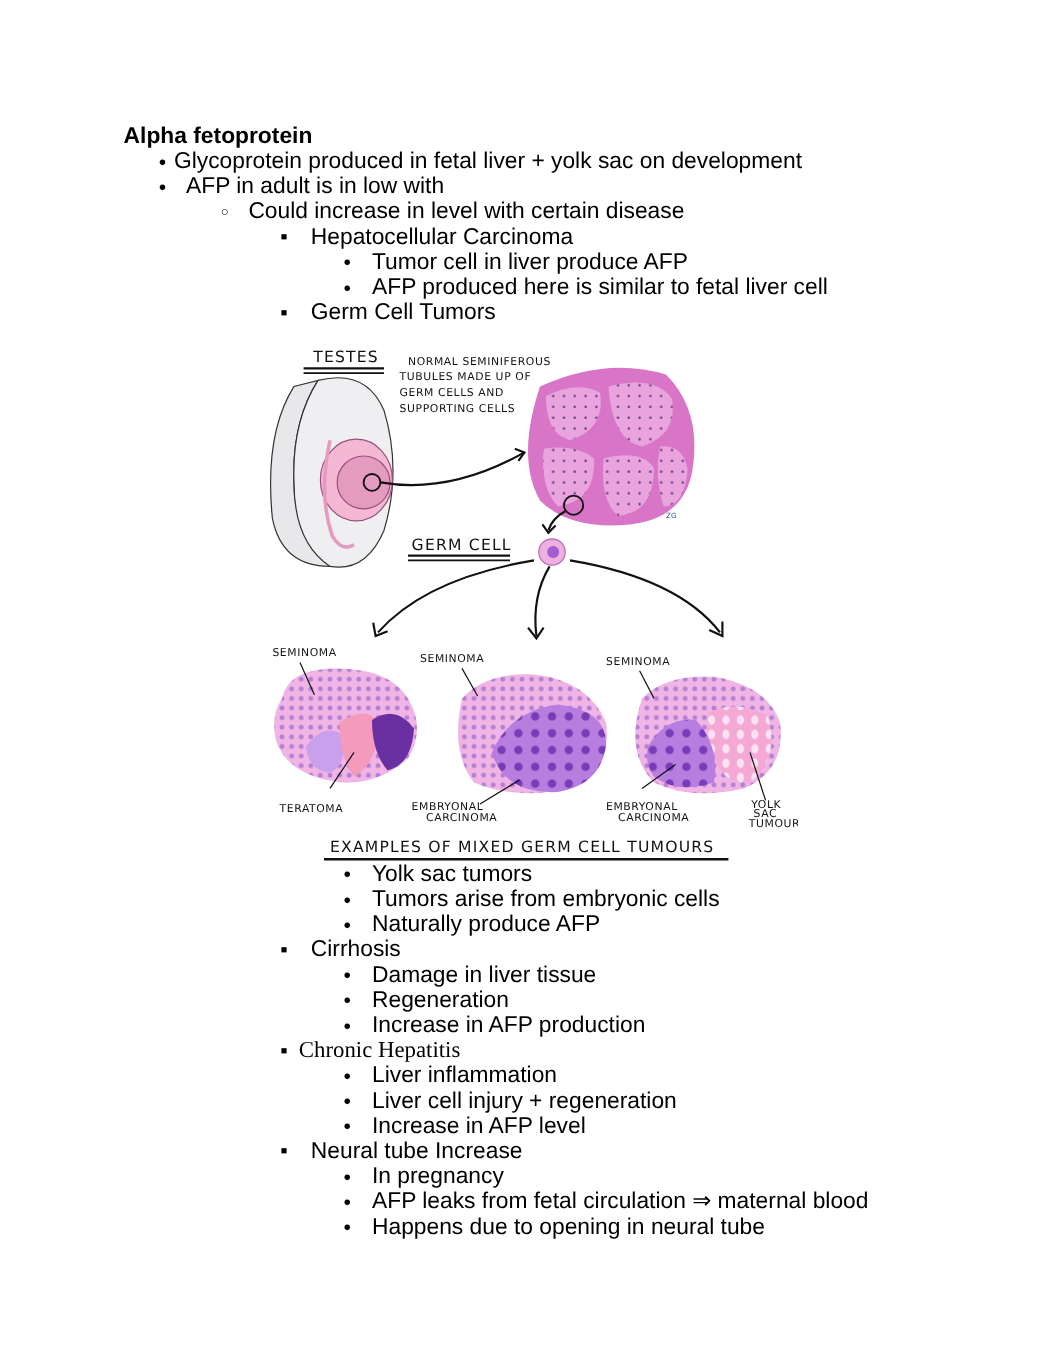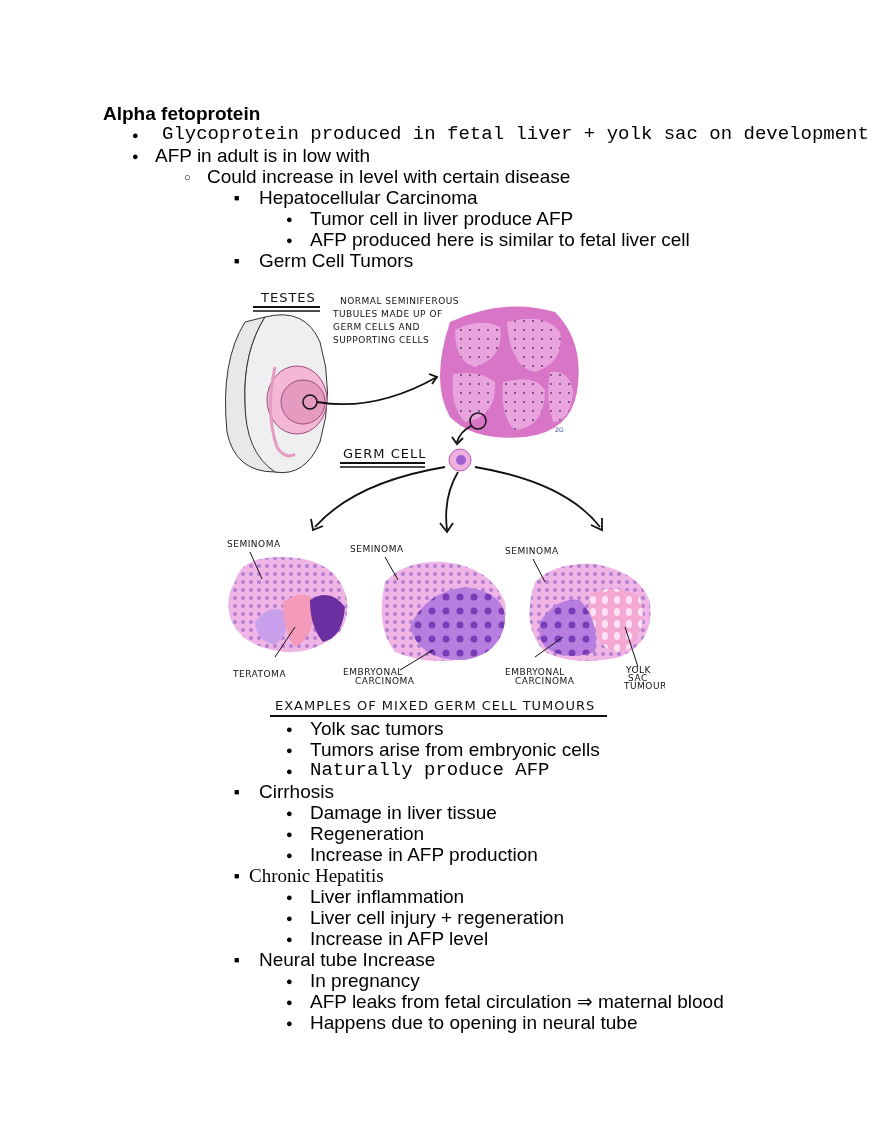--- a/index.html
+++ b/index.html
@@ -16,21 +16,21 @@
     .hand-big { font-family: "DejaVu Sans", sans-serif; font-size: 13px; letter-spacing: 1px; fill: #111; }
   </style>
 </head>
 <body>
 
 <div>
 
   <div class="line title" style="left:103px; top:103px;">Alpha fetoprotein</div>
 
   <span class="marker disc" style="left:132px; top:124px;"></span>
-  <div class="line" style="left:162px; top:124px;font-family:Liberation Mono, monospace;">Glycoprotein produced in fetal liver + yolk sac on development</div>
+  <div class="line" style="left:145px; top:124px;">Glycoprotein produced in fetal liver + yolk sac on development</div>
 
   <span class="marker disc" style="left:132px; top:145px;"></span>
   <div class="line" style="left:155px; top:145px;">AFP in adult is in low with</div>
 
   <span class="marker circ" style="left:184px; top:166px;"></span>
   <div class="line" style="left:207px; top:166px;">Could increase in level with certain disease</div>
 
   <span class="marker sq" style="left:234px; top:187px;"></span>
   <div class="line" style="left:259px; top:187px;">Hepatocellular Carcinoma</div>
   <span class="marker disc" style="left:286px; top:208px;"></span>
@@ -136,21 +136,21 @@
       <text x="60" y="428" class="hand-big" font-size="14">EXAMPLES OF MIXED GERM CELL TUMOURS</text>
       <line x1="55" y1="434" x2="392" y2="434" stroke="#111" stroke-width="2"></line>
     </svg>
   </div>
 
   <span class="marker disc" style="left:286px; top:718px;"></span>
   <div class="line" style="left:310px; top:718px;">Yolk sac tumors</div>
   <span class="marker disc" style="left:286px; top:739px;"></span>
   <div class="line" style="left:310px; top:739px;">Tumors arise from embryonic cells</div>
   <span class="marker disc" style="left:286px; top:760px;"></span>
-  <div class="line" style="left:310px; top:760px;font-family:Liberation Mono, monospace;">Naturally produce AFP</div>
+  <div class="line" style="left:310px; top:760px;">Naturally produce AFP</div>
 
   <span class="marker sq" style="left:234px; top:781px;"></span>
   <div class="line" style="left:259px; top:781px;">Cirrhosis</div>
   <span class="marker disc" style="left:286px; top:802px;"></span>
   <div class="line" style="left:310px; top:802px;">Damage in liver tissue</div>
   <span class="marker disc" style="left:286px; top:823px;"></span>
   <div class="line" style="left:310px; top:823px;">Regeneration</div>
   <span class="marker disc" style="left:286px; top:844px;"></span>
   <div class="line" style="left:310px; top:844px;">Increase in AFP production</div>
 

